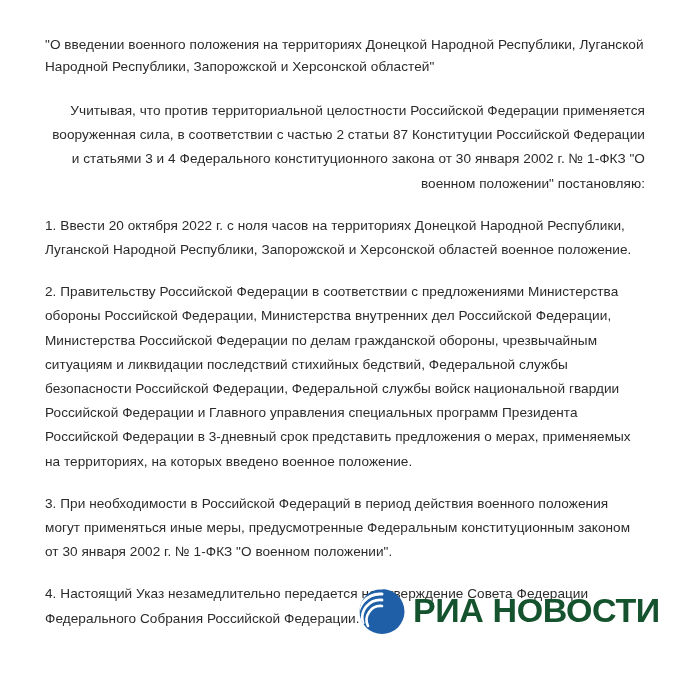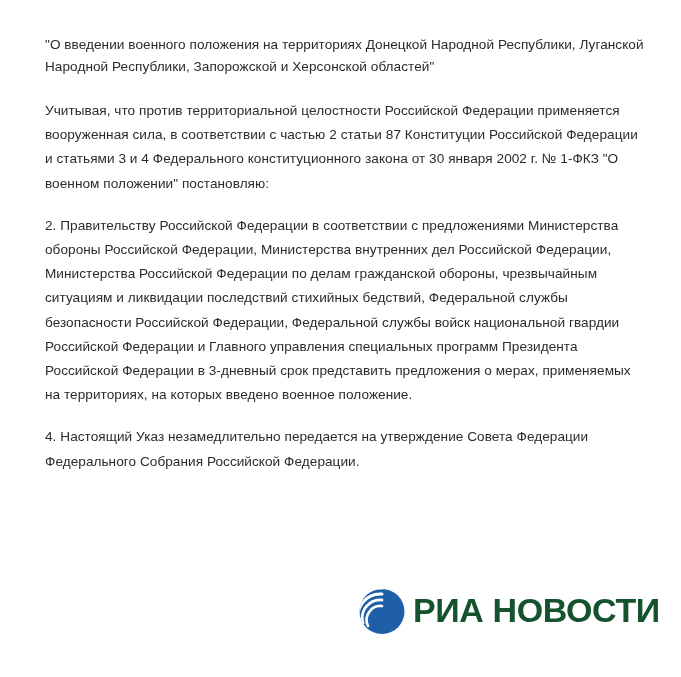--- a/index.html
+++ b/index.html
@@ -36,21 +36,21 @@
 
   .paragraph {
     font-size: 13.6px;
     line-height: 24.2px;
     color: #2b2b2b;
     margin: 0;
     letter-spacing: 0.05px;
     max-width: 600px;
   }
 
-  .gap-lead   { margin-top: 22px; }
+  .gap-lead   { margin-top: 22px; text-align: right; }
   .gap-normal { margin-top: 18px; }
 
   
   .watermark {
     position: absolute;
     left: 356px;
     top: 584px;
     display: flex;
     align-items: center;
     pointer-events: none;
@@ -77,23 +77,25 @@
 </style>
 </head>
 <body>
 
 <div class="document">
 
   <p class="doc-title">"О введении военного положения на территориях Донецкой Народной Республики, Луганской Народной Республики, Запорожской и Херсонской областей"</p>
 
   <p class="paragraph gap-lead">Учитывая, что против территориальной целостности Российской Федерации применяется вооруженная сила, в соответствии с частью 2 статьи 87 Конституции Российской Федерации и статьями 3 и 4 Федерального конституционного закона от 30 января 2002 г. № 1-ФКЗ "О военном положении" постановляю:</p>
 
+  <p class="paragraph gap-normal">1. Ввести 20 октября 2022 г. с ноля часов на территориях Донецкой Народной Республики, Луганской Народной Республики, Запорожской и Херсонской областей военное положение.</p>
 
   <p class="paragraph gap-normal">2. Правительству Российской Федерации в соответствии с предложениями Министерства обороны Российской Федерации, Министерства внутренних дел Российской Федерации, Министерства Российской Федерации по делам гражданской обороны, чрезвычайным ситуациям и ликвидации последствий стихийных бедствий, Федеральной службы безопасности Российской Федерации, Федеральной службы войск национальной гвардии Российской Федерации и Главного управления специальных программ Президента Российской Федерации в 3-дневный срок представить предложения о мерах, применяемых на территориях, на которых введено военное положение.</p>
 
+  <p class="paragraph gap-normal">3. При необходимости в Российской Федераций в период действия военного положения могут применяться иные меры, предусмотренные Федеральным конституционным законом от 30 января 2002 г. № 1-ФКЗ "О военном положении".</p>
 
   <p class="paragraph gap-normal">4. Настоящий Указ незамедлительно передается на утверждение Совета Федерации Федерального Собрания Российской Федерации.</p>
 
 
   <div class="watermark">
     <svg class="wm-globe" viewBox="0 0 52 52">
       <defs>
         <clipPath id="globeClip">
           <circle cx="26" cy="27.5" r="22.5"></circle>
         </clipPath>

